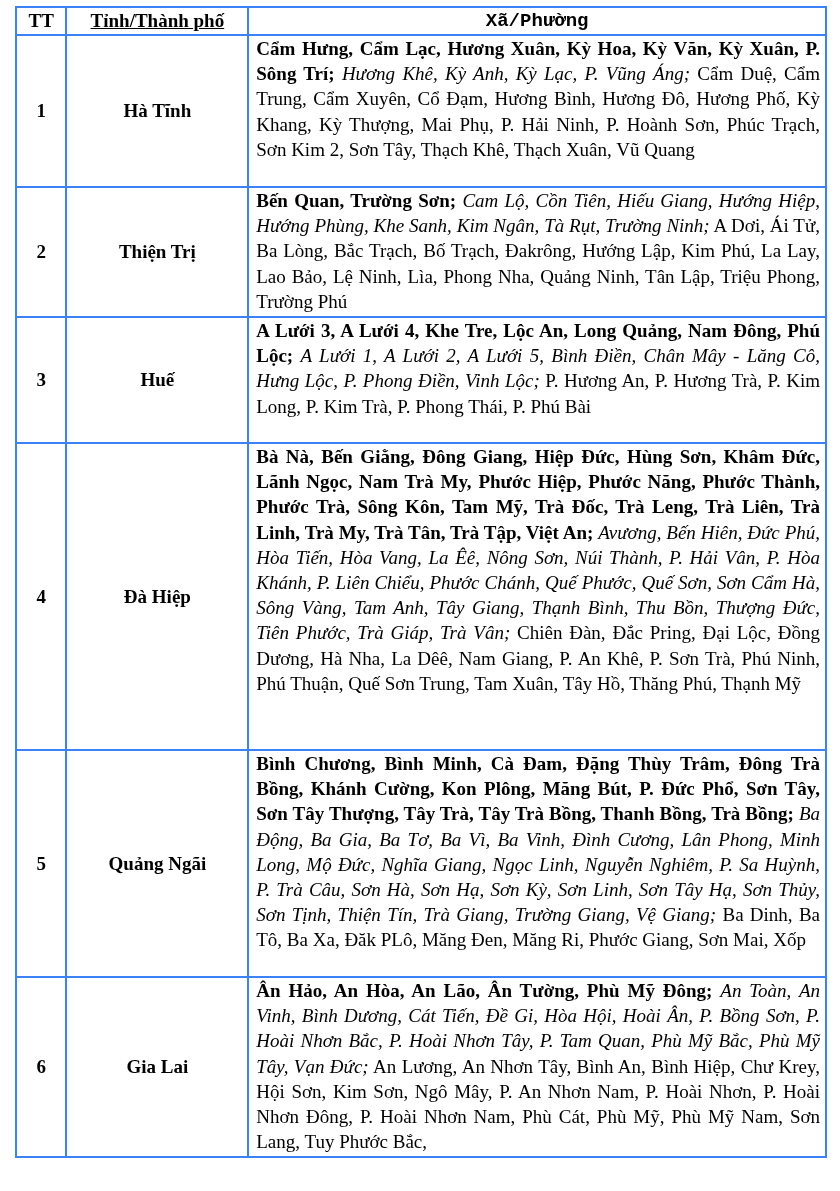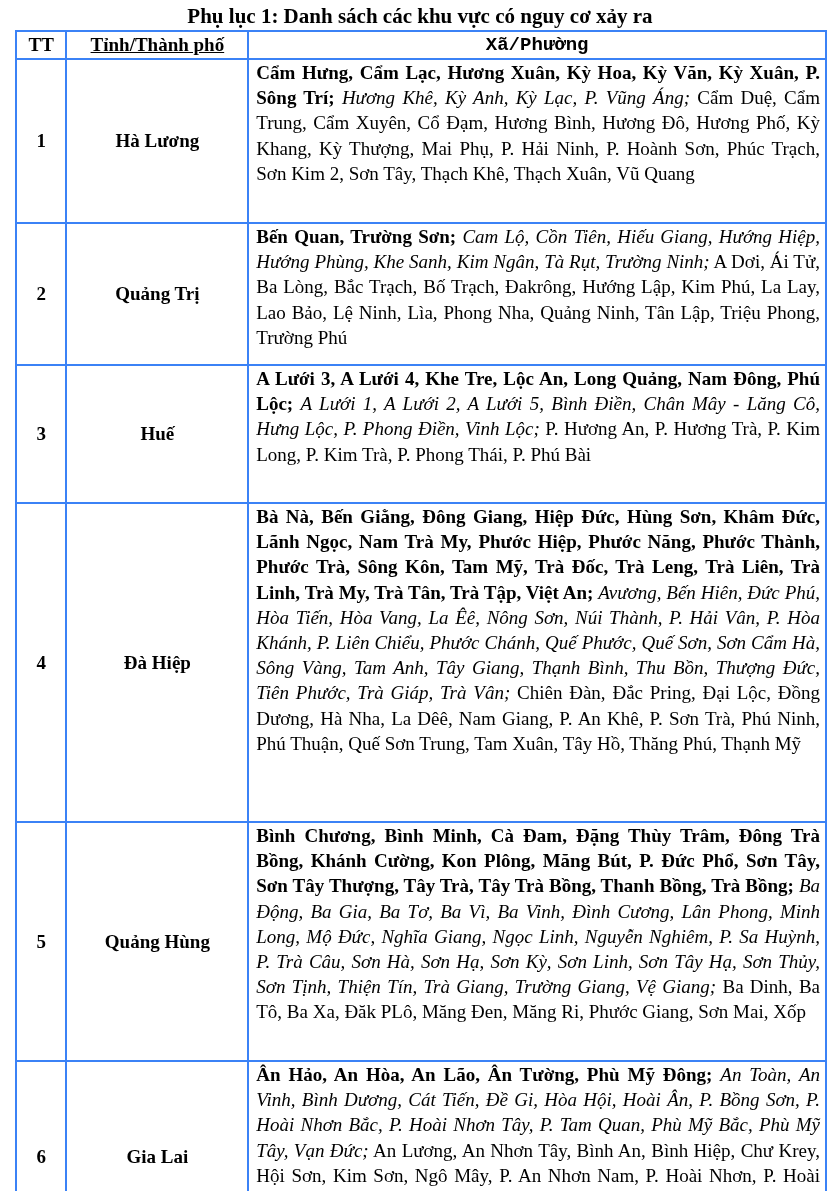--- a/index.html
+++ b/index.html
@@ -49,73 +49,72 @@
   td.tt, td.province {
     font-weight: bold;
     text-align: center;
     vertical-align: middle;
     padding: 0 2px;
   }
   td.commune {
     vertical-align: top;
     text-align: justify;
     line-height: 25.2px;
-    padding: 0px 5px 14px 7px;
+    padding: 0px 5px 2px 7px;
   }
   td.commune b { font-weight: bold; font-style: normal; }
   td.commune i { font-weight: normal; font-style: italic; }
   td.commune span { font-weight: normal; font-style: normal; }
   
   tbody tr:nth-child(1) td { height: 148px; }
   tbody tr:nth-child(2) td { height: 121px; margin-left: 28px; }
   tbody tr:nth-child(3) td { height: 122px; }
   tbody tr:nth-child(4) td { height: 303px; }
   tbody tr:nth-child(5) td { height: 223px; }
   tbody tr:nth-child(6) td { height: 172px; }
 </style>
 </head>
 <body>
 
 <div class="doc">
   <div class="title">
-    <div>Phụ lục 1: Danh sách các khu vực có nguy cơ xảy ra</div>
   </div>
 
   <table class="risk-table">
     <thead>
       <tr>
         <th class="col-tt">TT</th>
         <th class="col-prov">Tỉnh/Thành phố</th>
         <th class="col-comm">Xã/Phường</th>
       </tr>
     </thead>
     <tbody id="table-body">
         <tr>
           <td class="tt">1</td>
-          <td class="province">Hà Lương</td>
+          <td class="province">Hà Tĩnh</td>
           <td class="commune"><b>Cẩm Hưng, Cẩm Lạc, Hương Xuân, Kỳ Hoa, Kỳ Văn, Kỳ Xuân, P. Sông Trí;</b> <i>Hương Khê, Kỳ Anh, Kỳ Lạc, P. Vũng Áng;</i> <span>Cẩm Duệ, Cẩm Trung, Cẩm Xuyên, Cổ Đạm, Hương Bình, Hương Đô, Hương Phố, Kỳ Khang, Kỳ Thượng, Mai Phụ, P. Hải Ninh, P. Hoành Sơn, Phúc Trạch, Sơn Kim 2, Sơn Tây, Thạch Khê, Thạch Xuân, Vũ Quang</span></td>
         </tr>
         <tr>
           <td class="tt">2</td>
-          <td class="province">Quảng Trị</td>
+          <td class="province">Thiện Trị</td>
           <td class="commune"><b>Bến Quan, Trường Sơn;</b> <i>Cam Lộ, Cồn Tiên, Hiếu Giang, Hướng Hiệp, Hướng Phùng, Khe Sanh, Kim Ngân, Tà Rụt, Trường Ninh;</i> <span>A Dơi, Ái Tử, Ba Lòng, Bắc Trạch, Bố Trạch, Đakrông, Hướng Lập, Kim Phú, La Lay, Lao Bảo, Lệ Ninh, Lìa, Phong Nha, Quảng Ninh, Tân Lập, Triệu Phong, Trường Phú</span></td>
         </tr>
         <tr>
           <td class="tt">3</td>
           <td class="province">Huế</td>
           <td class="commune"><b>A Lưới 3, A Lưới 4, Khe Tre, Lộc An, Long Quảng, Nam Đông, Phú Lộc;</b> <i>A Lưới 1, A Lưới 2, A Lưới 5, Bình Điền, Chân Mây - Lăng Cô, Hưng Lộc, P. Phong Điền, Vinh Lộc;</i> <span>P. Hương An, P. Hương Trà, P. Kim Long, P. Kim Trà, P. Phong Thái, P. Phú Bài</span></td>
         </tr>
         <tr>
           <td class="tt">4</td>
           <td class="province">Đà Hiệp</td>
           <td class="commune"><b>Bà Nà, Bến Giằng, Đông Giang, Hiệp Đức, Hùng Sơn, Khâm Đức, Lãnh Ngọc, Nam Trà My, Phước Hiệp, Phước Năng, Phước Thành, Phước Trà, Sông Kôn, Tam Mỹ, Trà Đốc, Trà Leng, Trà Liên, Trà Linh, Trà My, Trà Tân, Trà Tập, Việt An;</b> <i>Avương, Bến Hiên, Đức Phú, Hòa Tiến, Hòa Vang, La Êê, Nông Sơn, Núi Thành, P. Hải Vân, P. Hòa Khánh, P. Liên Chiểu, Phước Chánh, Quế Phước, Quế Sơn, Sơn Cẩm Hà, Sông Vàng, Tam Anh, Tây Giang, Thạnh Bình, Thu Bồn, Thượng Đức, Tiên Phước, Trà Giáp, Trà Vân;</i> <span>Chiên Đàn, Đắc Pring, Đại Lộc, Đồng Dương, Hà Nha, La Dêê, Nam Giang, P. An Khê, P. Sơn Trà, Phú Ninh, Phú Thuận, Quế Sơn Trung, Tam Xuân, Tây Hồ, Thăng Phú, Thạnh Mỹ</span></td>
         </tr>
         <tr>
           <td class="tt">5</td>
-          <td class="province">Quảng Hùng</td>
+          <td class="province">Quảng Ngãi</td>
           <td class="commune"><b>Bình Chương, Bình Minh, Cà Đam, Đặng Thùy Trâm, Đông Trà Bồng, Khánh Cường, Kon Plông, Măng Bút, P. Đức Phổ, Sơn Tây, Sơn Tây Thượng, Tây Trà, Tây Trà Bồng, Thanh Bồng, Trà Bồng;</b> <i>Ba Động, Ba Gia, Ba Tơ, Ba Vì, Ba Vinh, Đình Cương, Lân Phong, Minh Long, Mộ Đức, Nghĩa Giang, Ngọc Linh, Nguyễn Nghiêm, P. Sa Huỳnh, P. Trà Câu, Sơn Hà, Sơn Hạ, Sơn Kỳ, Sơn Linh, Sơn Tây Hạ, Sơn Thủy, Sơn Tịnh, Thiện Tín, Trà Giang, Trường Giang, Vệ Giang;</i> <span>Ba Dinh, Ba Tô, Ba Xa, Đăk PLô, Măng Đen, Măng Ri, Phước Giang, Sơn Mai, Xốp</span></td>
         </tr>
         <tr>
           <td class="tt">6</td>
           <td class="province">Gia Lai</td>
           <td class="commune"><b>Ân Hảo, An Hòa, An Lão, Ân Tường, Phù Mỹ Đông;</b> <i>An Toàn, An Vinh, Bình Dương, Cát Tiến, Đề Gi, Hòa Hội, Hoài Ân, P. Bồng Sơn, P. Hoài Nhơn Bắc, P. Hoài Nhơn Tây, P. Tam Quan, Phù Mỹ Bắc, Phù Mỹ Tây, Vạn Đức;</i> <span>An Lương, An Nhơn Tây, Bình An, Bình Hiệp, Chư Krey, Hội Sơn, Kim Sơn, Ngô Mây, P. An Nhơn Nam, P. Hoài Nhơn, P. Hoài Nhơn Đông, P. Hoài Nhơn Nam, Phù Cát, Phù Mỹ, Phù Mỹ Nam, Sơn Lang, Tuy Phước Bắc,</span></td>
         </tr>
       </tbody>
   </table>
 </div>

